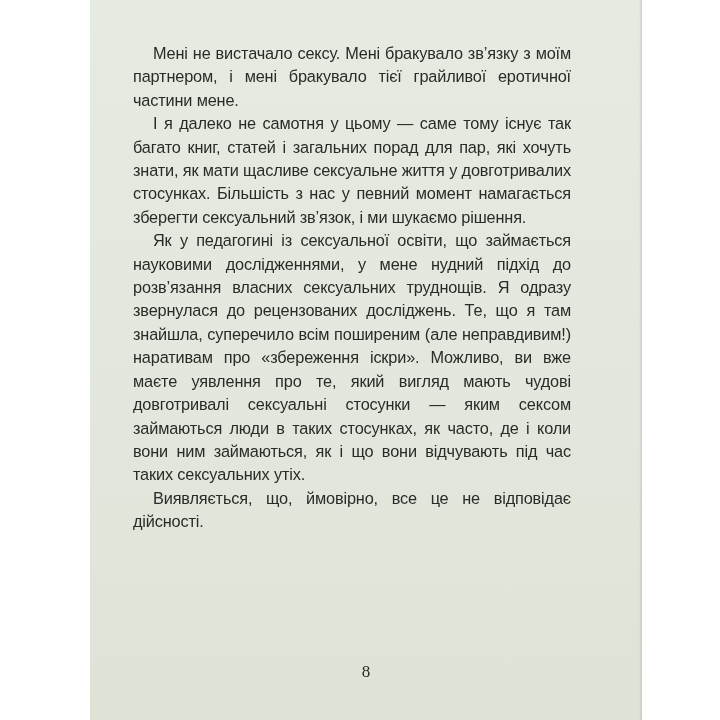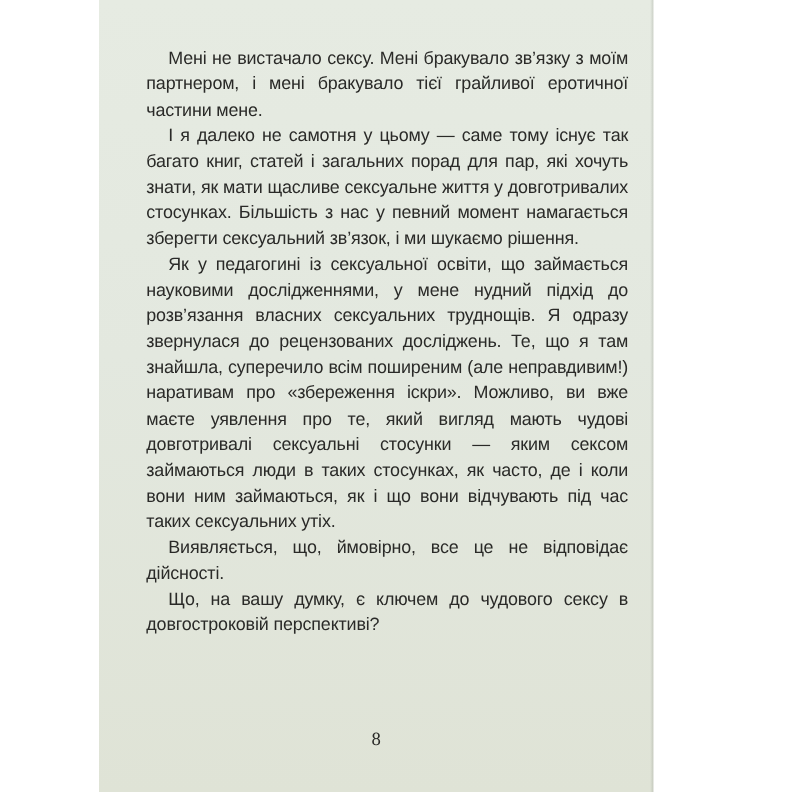--- a/index.html
+++ b/index.html
@@ -7,21 +7,21 @@
       padding: 0;
       width: 720px;
       height: 720px;
       background: #ffffff;
       overflow: hidden;
     }
     .page {
       position: absolute;
       left: 90px;
       top: 0;
-      width: 504px;
+      width: 552px;
       height: 720px;
       background: linear-gradient(180deg, #e6ebe2 0%, #e3e8df 45%, #dfe3d6 100%);
     }
     .page::after {
       content: "";
       position: absolute;
       right: 0;
       top: 0;
       width: 3px;
       height: 100%;
@@ -57,16 +57,15 @@
   </style>
 </head>
 <body>
 
 <div class="page">
   <div class="text-block">
     <p class="para">Мені не вистачало сексу. Мені бракувало зв’язку з моїм партнером, і мені бракувало тієї грайливої еротичної частини мене.</p>
     <p class="para">І я далеко не самотня у цьому — саме тому існує так багато книг, статей і загальних порад для пар, які хочуть знати, як мати щасливе сексуальне життя у довготривалих стосунках. Більшість з нас у певний момент намагається зберегти сексуальний зв’язок, і ми шукаємо рішення.</p>
     <p class="para">Як у педагогині із сексуальної освіти, що займається науковими дослідженнями, у мене нудний підхід до розв’язання власних сексуальних труднощів. Я одразу звернулася до рецензованих досліджень. Те, що я там знайшла, суперечило всім поширеним (але неправдивим!) наративам про «збереження іскри». Можливо, ви вже маєте уявлення про те, який вигляд мають чудові довготривалі сексуальні стосунки — яким сексом займаються люди в таких стосунках, як часто, де і коли вони ним займаються, як і що вони відчувають під час таких сексуальних утіх.</p>
     <p class="para">Виявляється, що, ймовірно, все це не відповідає дійсності.</p>
-    <p class="para">Що, на вашу думку, є ключем до чудового сексу в довгостроковій перспективі?</p>
   </div>
   <div class="page-number">8</div>
 </div>
 
 </body></html>

